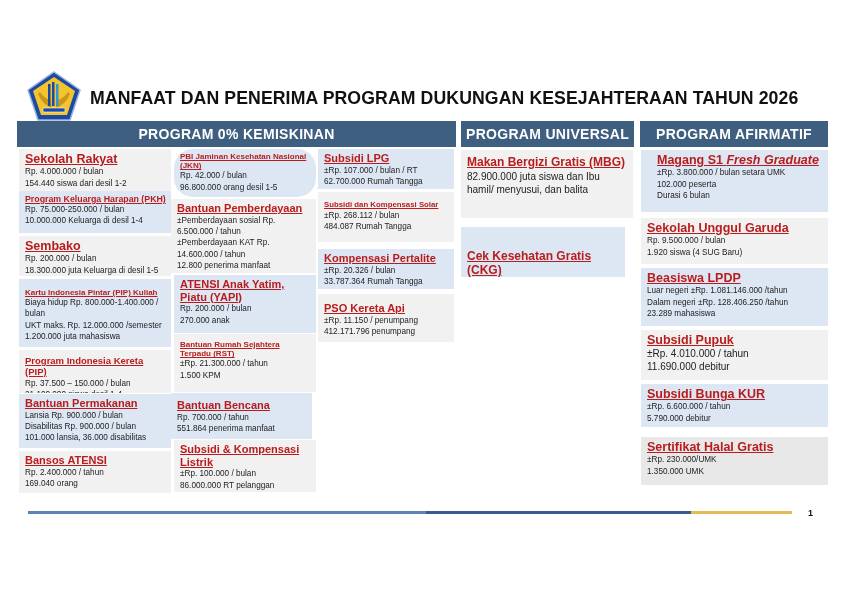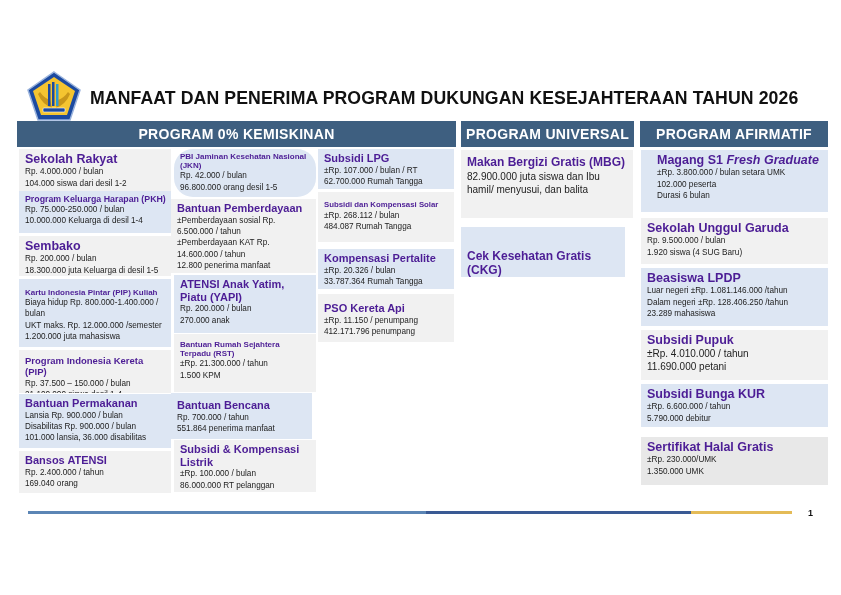--- a/index.html
+++ b/index.html
@@ -11,21 +11,21 @@
            letter-spacing: 0.1px; color: #111; white-space: nowrap; transform: scaleX(0.93); transform-origin: left center; }
 
   .hdr { position: absolute; background: #3e5f80; color: #fff; font-weight: bold; text-align: center;
          font-size: 14px; line-height: 26px; height: 26px; letter-spacing: 0.3px; }
 
   .box { position: absolute; padding: 3px 5px 2px 6px; overflow: hidden; }
   .blue { background: #dde6f3; }
   .gray { background: #f1f1f1; }
   .gray2 { background: #e8e8e8; }
 
-  .box .t { font-weight: bold; color: #4c1d95; line-height: 1.15; }
+  .box .t { font-weight: bold; color: #b91c1c; line-height: 1.15; text-decoration: underline; }
   .box .l { font-size: 8.2px; line-height: 11.3px; color: #222; }
   .t-lg { font-size: 12.5px; }
   .t-md { font-size: 11px; }
   .t-sm { font-size: 8.8px; }
   .l-lg { font-size: 10.5px !important; line-height: 14px !important; }
 
   .footer-bar { position: absolute; top: 511px; height: 3px; }
   .pagenum { position: absolute; left: 808px; top: 508px; font-size: 9px; font-weight: bold; color: #111; }
 </style>
 </head>
@@ -45,21 +45,21 @@
 </div>
 <div class="title">MANFAAT DAN PENERIMA PROGRAM DUKUNGAN KESEJAHTERAAN TAHUN 2026</div>
 
 <div class="hdr" style="left:17px; top:121px; width:439px;">PROGRAM 0% KEMISKINAN</div>
 <div class="hdr" style="left:461px; top:121px; width:173px;">PROGRAM UNIVERSAL</div>
 <div class="hdr" style="left:640px; top:121px; width:188px;">PROGRAM AFIRMATIF</div>
 
 <div class="box gray" style="left:19px; top:149px; width:152px; height:42px;">
   <div class="t t-lg">Sekolah Rakyat</div>
   <div class="l">Rp. 4.000.000 / bulan</div>
-  <div class="l">104.000 siswa dari desil 1-2</div>
+  <div class="l">154.440 siswa dari desil 1-2</div>
 </div>
 <div class="box blue" style="left:19px; top:191px; width:152px; height:42px;">
   <div class="t t-sm">Program Keluarga Harapan (PKH)</div>
   <div class="l">Rp. 75.000-250.000 / bulan</div>
   <div class="l">10.000.000 Keluarga di desil 1-4</div>
 </div>
 <div class="box gray" style="left:19px; top:236px; width:152px; height:40px;">
   <div class="t t-lg">Sembako</div>
   <div class="l">Rp. 200.000 / bulan</div>
   <div class="l">18.300.000 juta Keluarga di desil 1-5</div>
@@ -163,21 +163,21 @@
 </div>
 <div class="box blue" style="left:641px; top:268px; width:187px; height:58px;">
   <div class="t t-lg">Beasiswa LPDP</div>
   <div class="l">Luar negeri ±Rp. 1.081.146.000 /tahun</div>
   <div class="l">Dalam negeri ±Rp. 128.406.250 /tahun</div>
   <div class="l">23.289 mahasiswa</div>
 </div>
 <div class="box gray" style="left:641px; top:330px; width:187px; height:50px;">
   <div class="t t-lg">Subsidi Pupuk</div>
   <div class="l l-lg" style="font-size:10px !important; line-height:13px !important;">±Rp. 4.010.000 / tahun</div>
-  <div class="l l-lg" style="font-size:10px !important; line-height:13px !important;">11.690.000 petani</div>
+  <div class="l l-lg" style="font-size:10px !important; line-height:13px !important;">11.690.000 debitur</div>
 </div>
 <div class="box blue" style="left:641px; top:384px; width:187px; height:43px;">
   <div class="t t-lg">Subsidi Bunga KUR</div>
   <div class="l">±Rp. 6.600.000 / tahun</div>
   <div class="l">5.790.000 debitur</div>
 </div>
 <div class="box gray2" style="left:641px; top:437px; width:187px; height:48px;">
   <div class="t t-lg">Sertifikat Halal Gratis</div>
   <div class="l">±Rp. 230.000/UMK</div>
   <div class="l">1.350.000 UMK</div>

